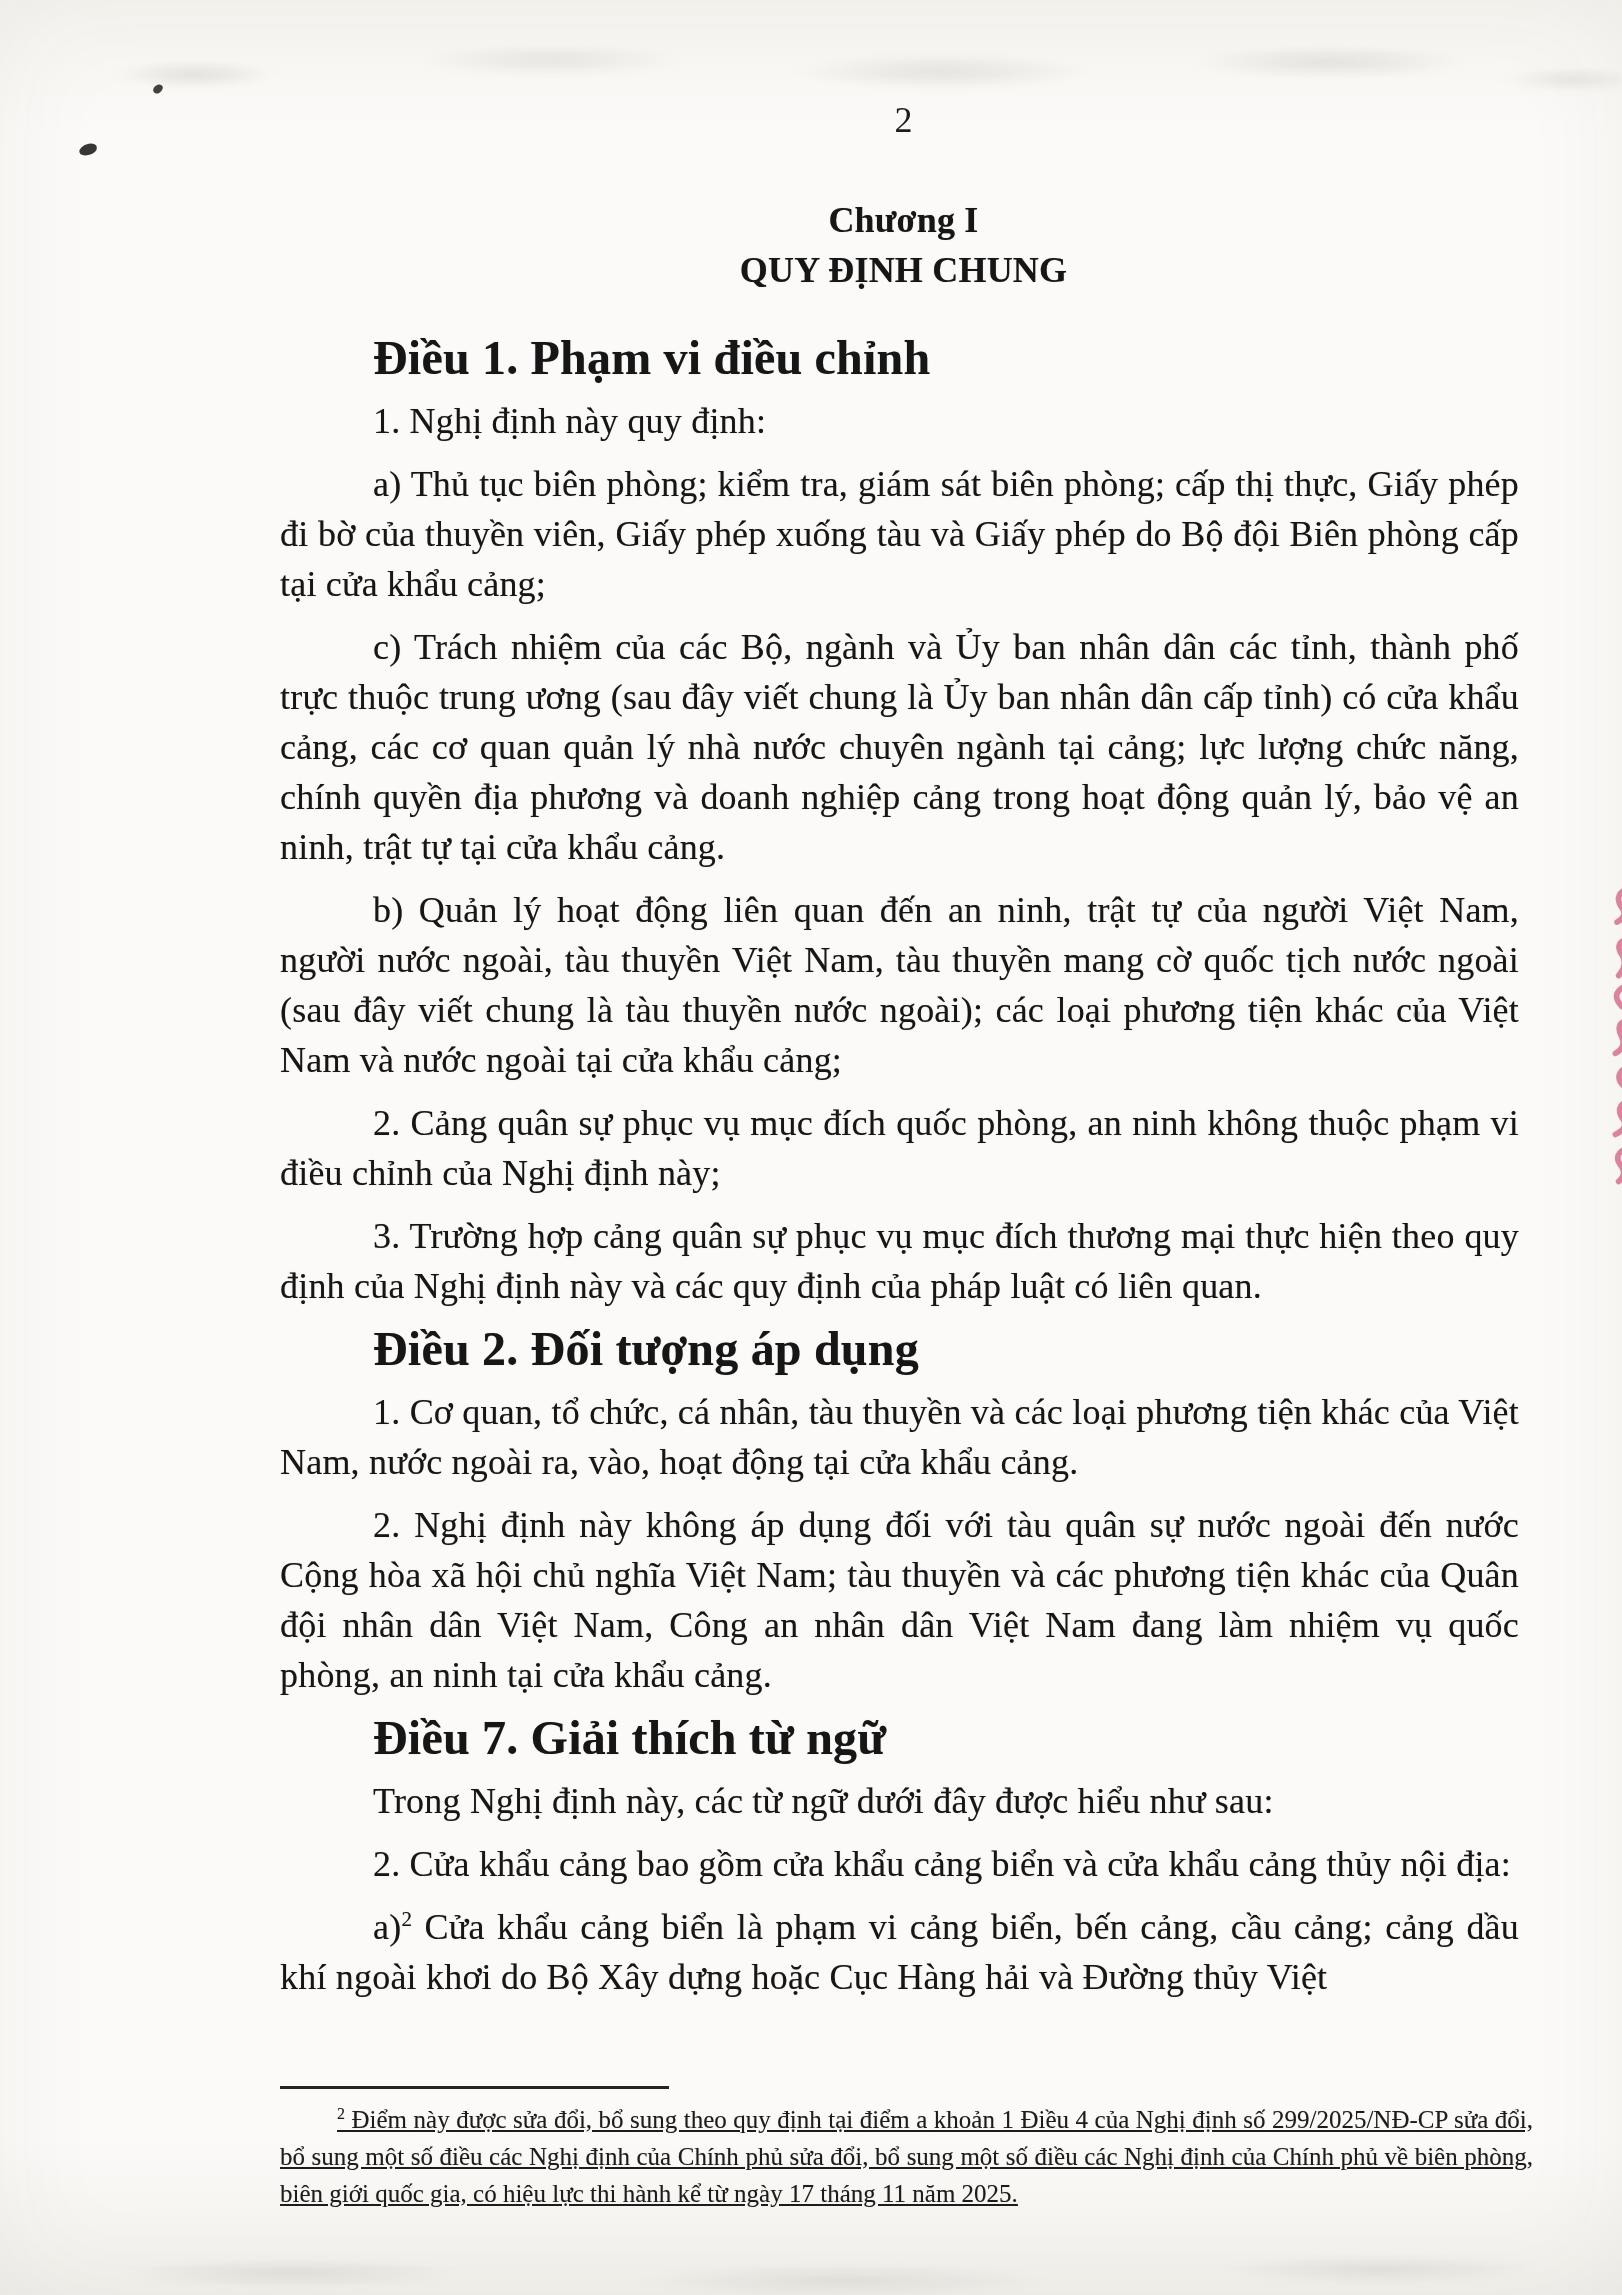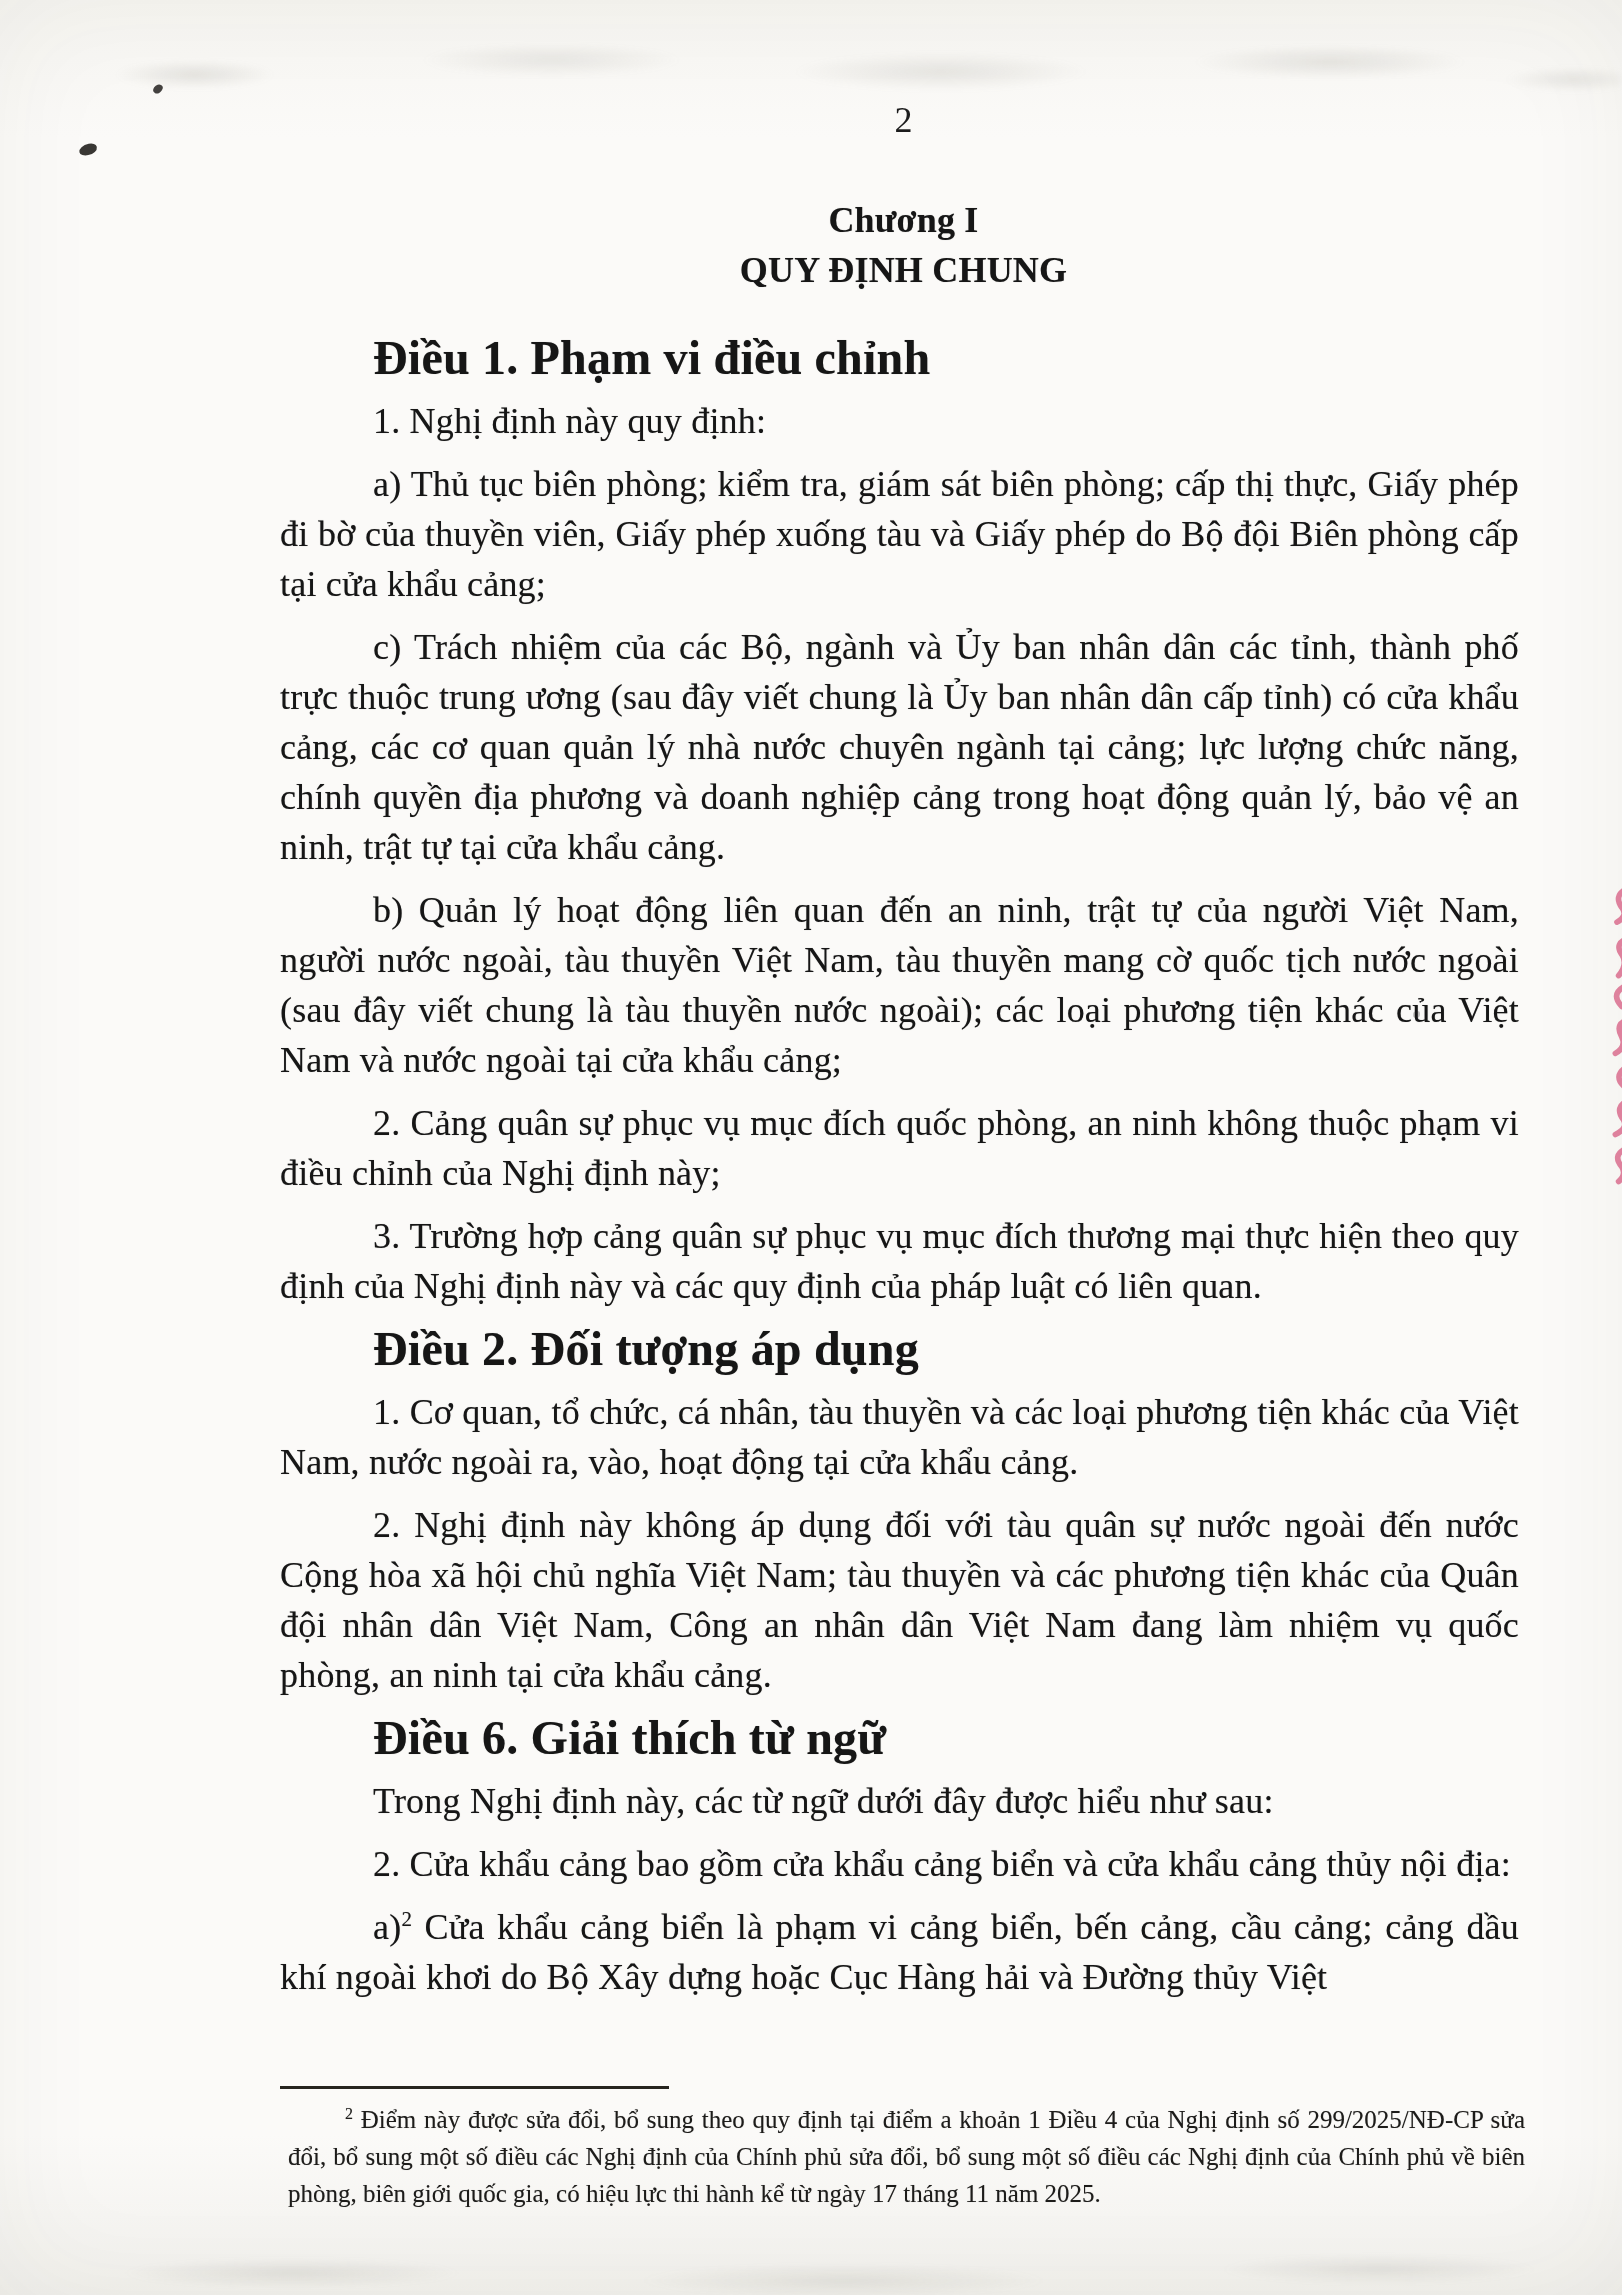--- a/index.html
+++ b/index.html
@@ -38,23 +38,24 @@
   p.body-para{
     margin:0 8px 13px 0;text-indent:93px;
     text-align:justify;text-justify:inter-word;
   }
   sup.clause-sup{font-size:21px;line-height:0;vertical-align:super;}
   .footnote{
     position:absolute;left:280px;top:2086px;width:1253px;
   }
   .footnote-rule{width:389px;height:3.2px;background:#26241f;margin:0 0 11.4px 0;}
   .footnote-text{
-    margin:8px;font-size:25px;line-height:37px;color:#1d1c1a;
+    margin:0;font-size:25px;line-height:37px;color:#1d1c1a;
     text-align:justify;text-justify:inter-word;text-indent:57px;
     text-shadow:0 0 0.8px rgba(10,10,10,.3);
+    text-decoration:underline;
   }
   .footnote-text sup{font-size:16px;line-height:0;vertical-align:super;}
   
   .bleed-top{
     position:absolute;top:31px;left:0;width:100%;height:97px;pointer-events:none;
     background-image:
       radial-gradient(ellipse 114px 21px at 12% 45%, rgba(125,122,112,.17), transparent 70%),
       radial-gradient(ellipse 187px 24px at 34% 30%, rgba(125,122,112,.13), transparent 70%),
       radial-gradient(ellipse 211px 27.6px at 58% 42%, rgba(125,122,112,.15), transparent 70%),
       radial-gradient(ellipse 195px 24px at 82% 32%, rgba(125,122,112,.16), transparent 70%),
@@ -105,21 +106,21 @@
       <p class="body-para">3. Trường hợp cảng quân sự phục vụ mục đích thương mại thực hiện theo quy định của Nghị định này và các quy định của pháp luật có liên quan.</p>
     </section>
 
     <section>
       <div class="article-heading">Điều 2. Đối tượng áp dụng</div>
       <p class="body-para">1. Cơ quan, tổ chức, cá nhân, tàu thuyền và các loại phương tiện khác của Việt Nam, nước ngoài ra, vào, hoạt động tại cửa khẩu cảng.</p>
       <p class="body-para">2. Nghị định này không áp dụng đối với tàu quân sự nước ngoài đến nước Cộng hòa xã hội chủ nghĩa Việt Nam; tàu thuyền và các phương tiện khác của Quân đội nhân dân Việt Nam, Công an nhân dân Việt Nam đang làm nhiệm vụ quốc phòng, an ninh tại cửa khẩu cảng.</p>
     </section>
 
     <section>
-      <div class="article-heading">Điều 6. Giải thích từ ngữ</div>
+      <div class="article-heading">Điều 7. Giải thích từ ngữ</div>
       <p class="body-para">Trong Nghị định này, các từ ngữ dưới đây được hiểu như sau:</p>
       <p class="body-para">2. Cửa khẩu cảng bao gồm cửa khẩu cảng biển và cửa khẩu cảng thủy nội địa:</p>
       <p class="body-para"><span>a)</span><sup class="clause-sup">2</sup><span> Cửa khẩu cảng biển là phạm vi cảng biển, bến cảng, cầu cảng; cảng dầu khí ngoài khơi do Bộ Xây dựng hoặc Cục Hàng hải và Đường thủy Việt</span></p>
     </section>
 
   </div>
 
   <div class="footnote">
     <div class="footnote-rule"></div>
     <p class="footnote-text"><sup>2</sup><span> Điểm này được sửa đổi, bổ sung theo quy định tại điểm a khoản 1 Điều 4 của Nghị định số 299/2025/NĐ-CP sửa đổi, bổ sung một số điều các Nghị định của Chính phủ sửa đổi, bổ sung một số điều các Nghị định của Chính phủ về biên phòng, biên giới quốc gia, có hiệu lực thi hành kể từ ngày 17 tháng 11 năm 2025.</span></p>

